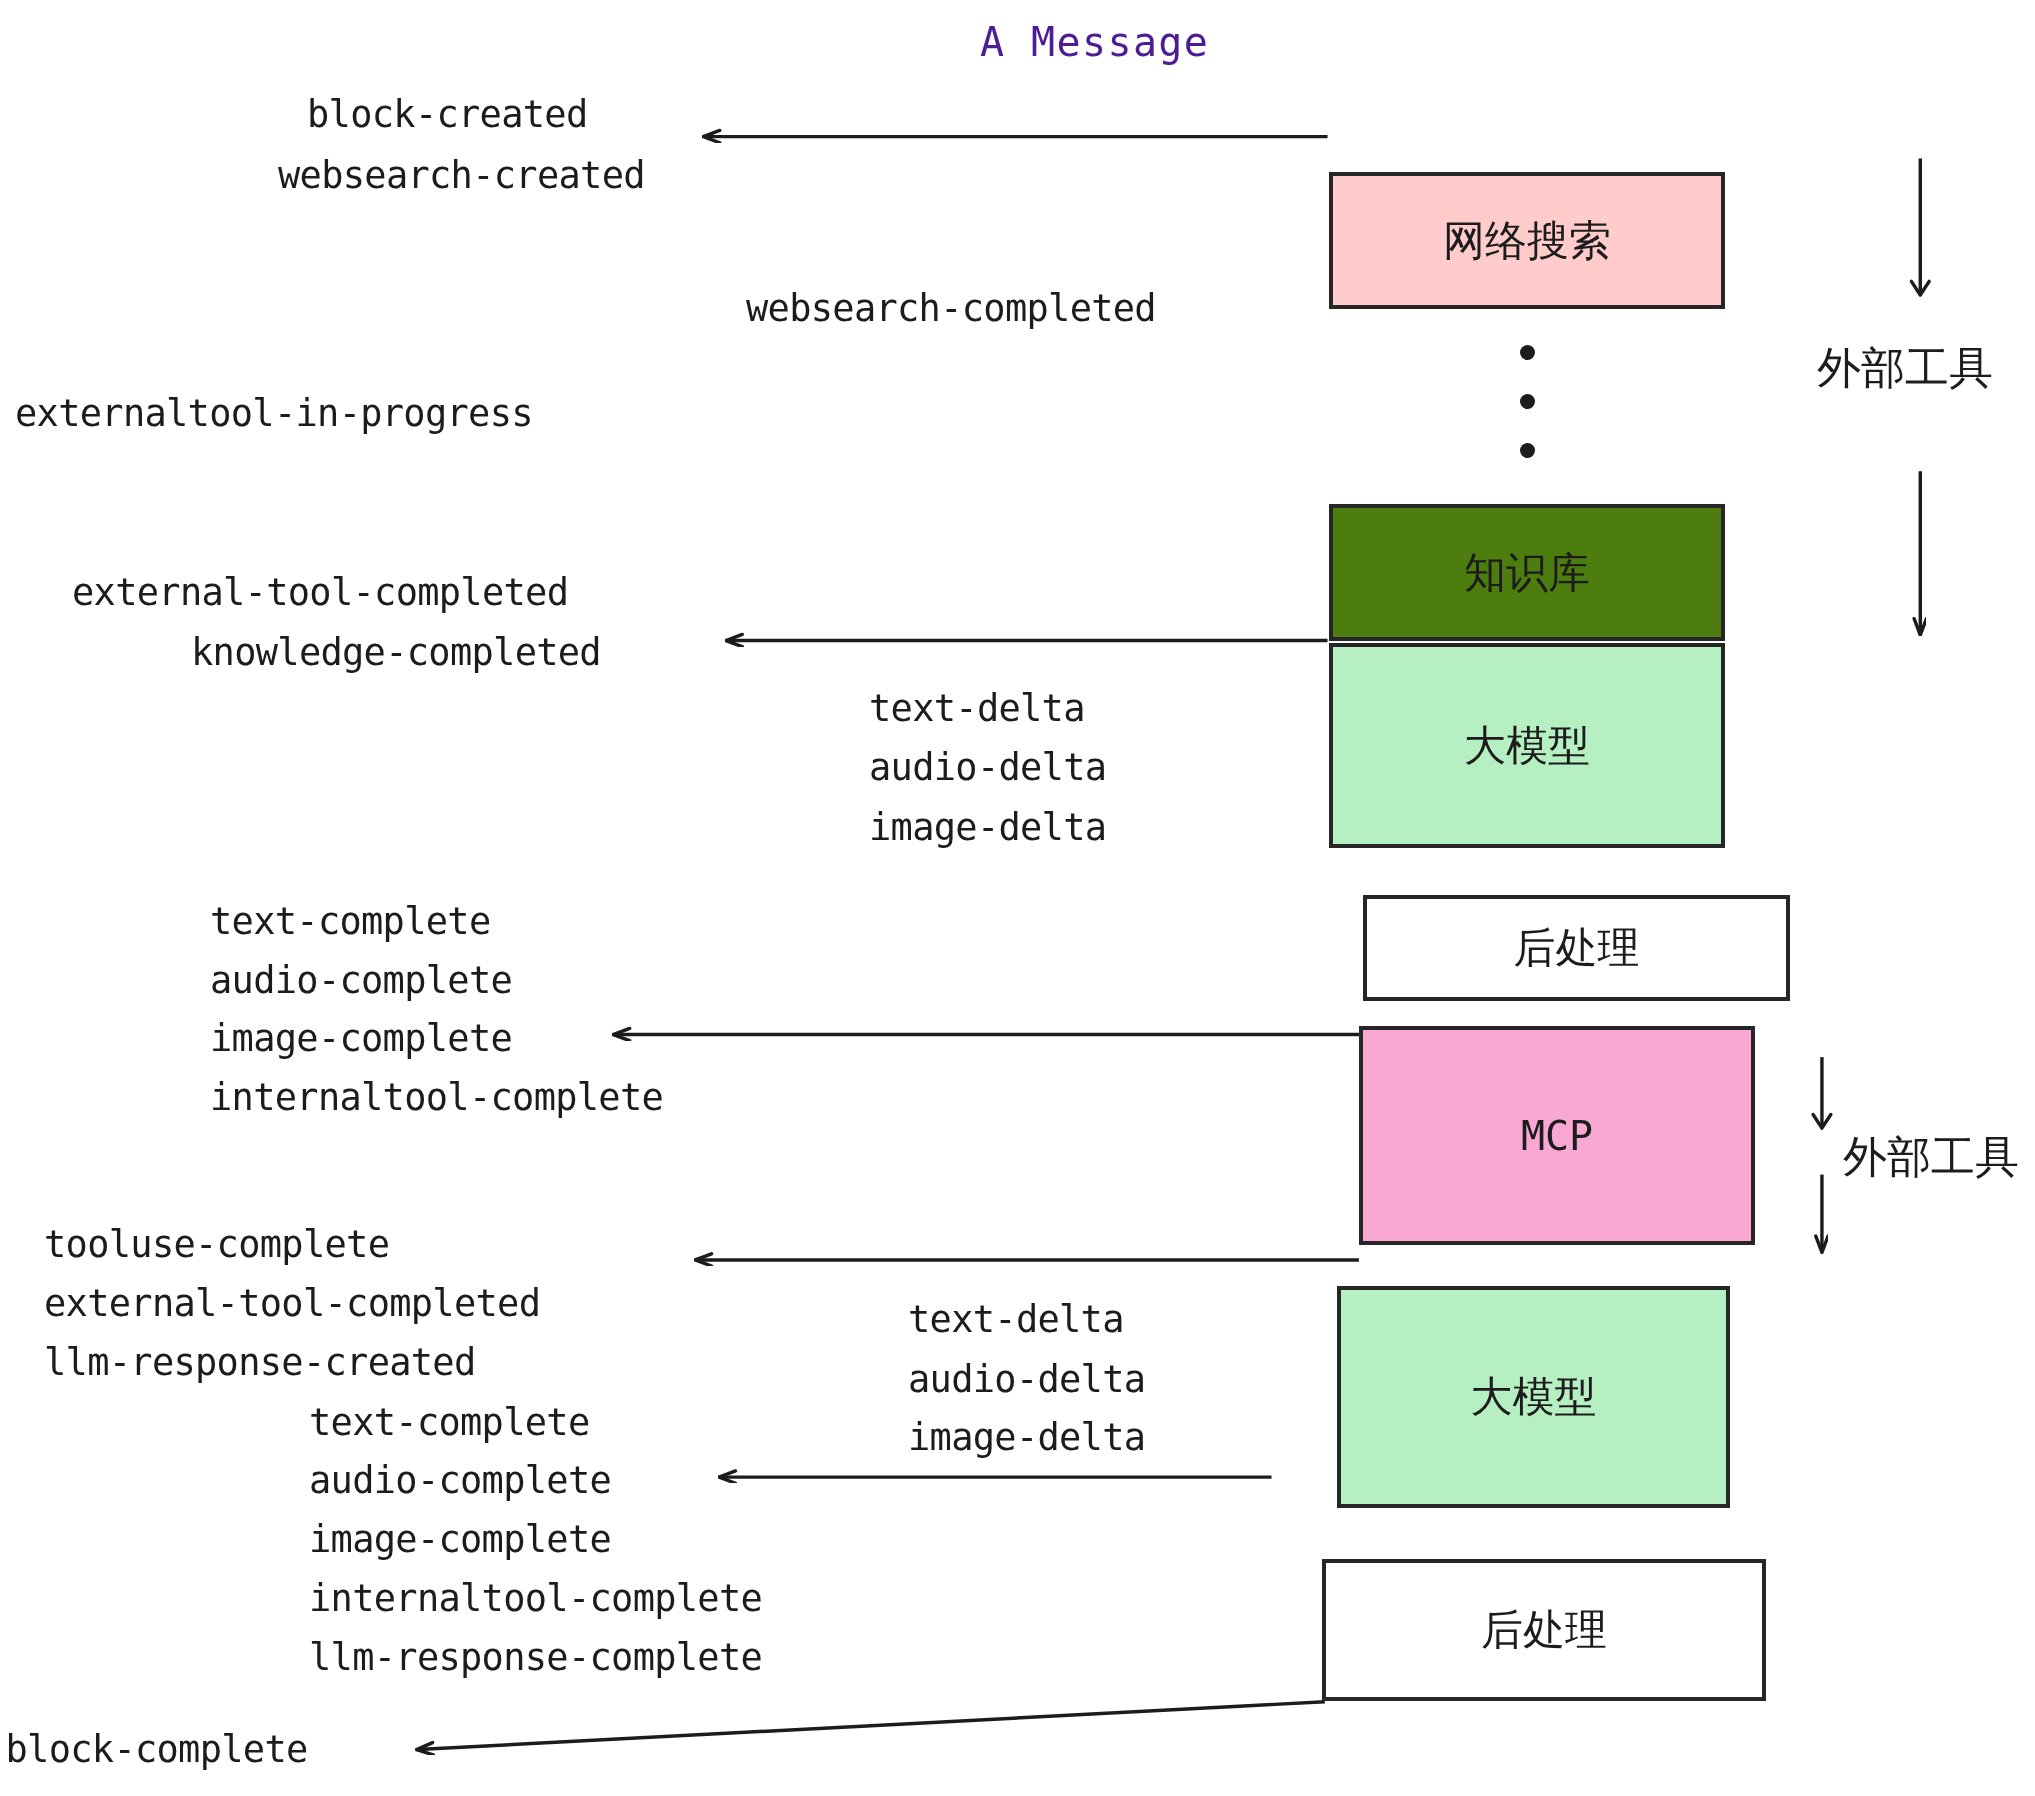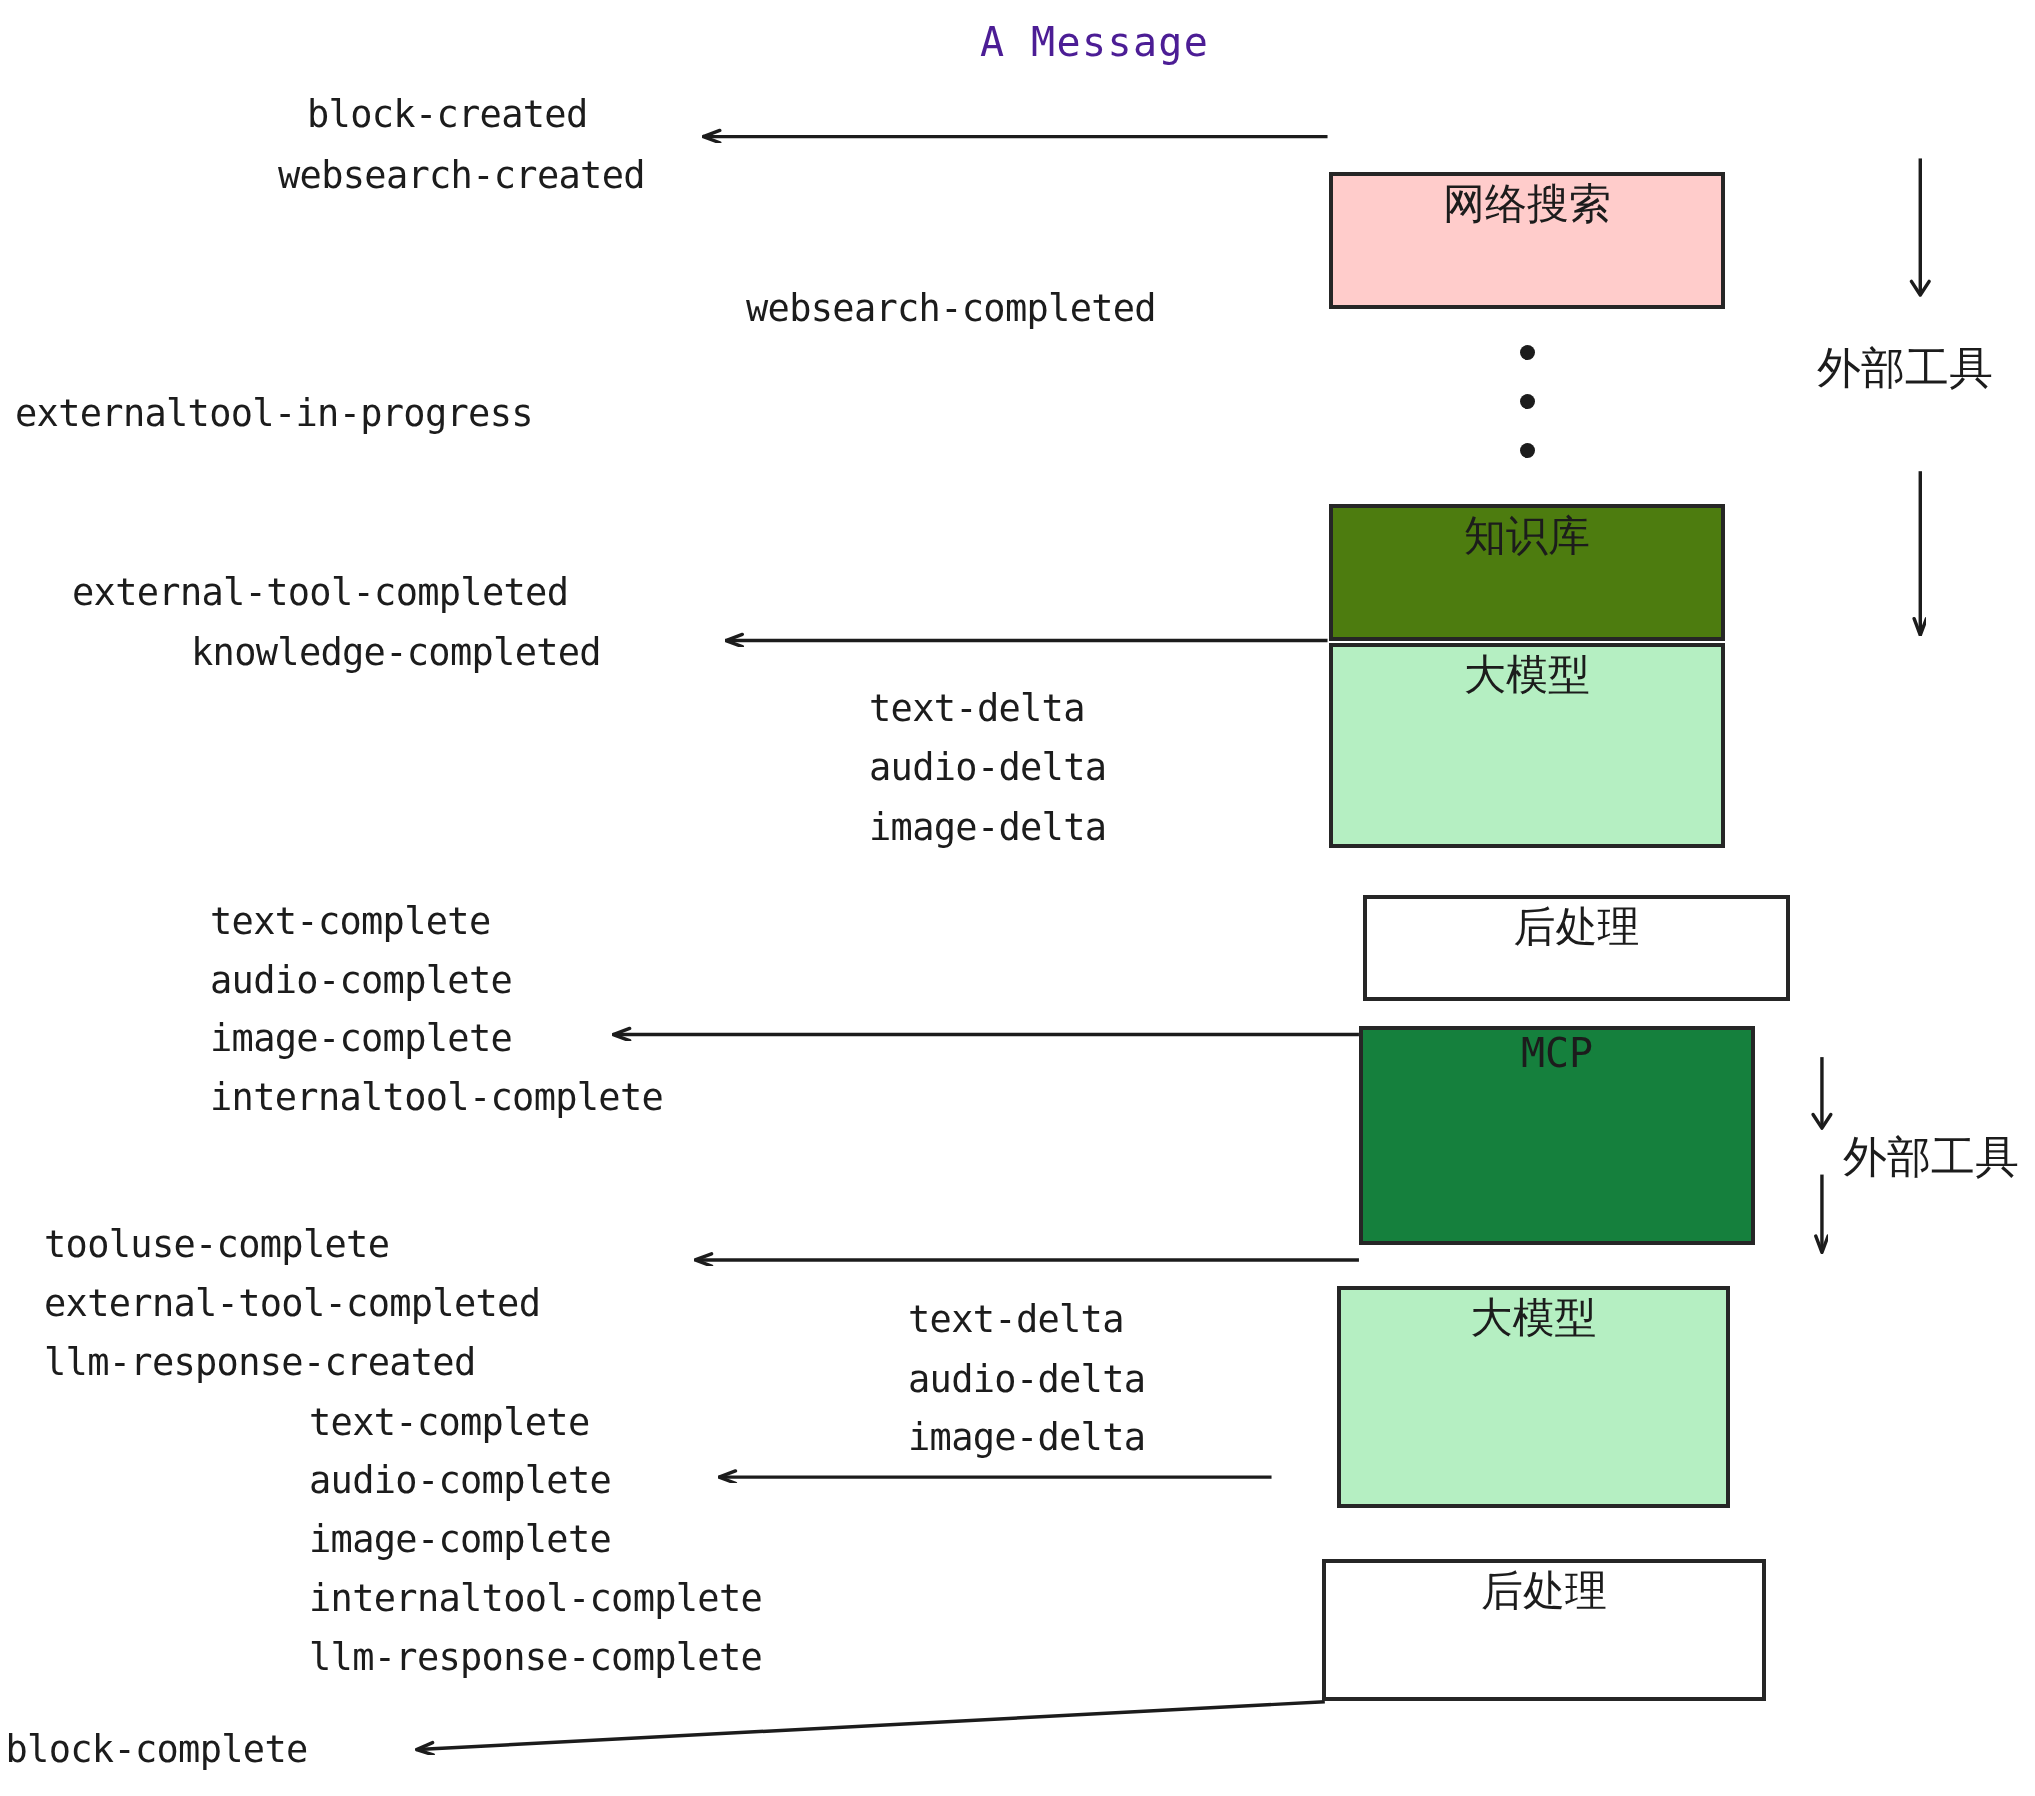--- a/index.html
+++ b/index.html
@@ -26,21 +26,21 @@
     color:#4c1d95;
     font-family:"DejaVu Sans Mono","Liberation Mono",monospace;
     font-size:40px;
     letter-spacing:1.4px;
   }
   .box{
     position:absolute;
     box-sizing:border-box;
     border:4.1px solid #262626;
     display:flex;
-    align-items:flex-start;
+    align-items:center;
     justify-content:center;
     color:#1c1c1c;
     font-family:"DejaVu Sans","Liberation Sans",sans-serif;
     font-size:42px;
     font-weight:400;
   }
   .box.mono{
     font-family:"DejaVu Sans Mono","Liberation Mono",monospace;
     font-size:40px;
   }
@@ -154,21 +154,21 @@
   </div>
 
   <div class="box" style="left:1329px; top:643px; width:396px; height:205px; background:#B5EFC2;">
     <span>大模型</span>
   </div>
 
   <div class="box" style="left:1363px; top:895px; width:427px; height:106px; background:#FFFFFF;">
     <span>后处理</span>
   </div>
 
-  <div class="box mono" style="left:1359px; top:1026px; width:396px; height:219px; background:#15803d;">
+  <div class="box mono" style="left:1359px; top:1026px; width:396px; height:219px; background:#f9a8d4;">
     <span>MCP</span>
   </div>
 
   <div class="box" style="left:1337px; top:1286px; width:393px; height:222px; background:#B5EFC2;">
     <span>大模型</span>
   </div>
 
   <div class="box" style="left:1322px; top:1559px; width:444px; height:142px; background:#FFFFFF;">
     <span>后处理</span>
   </div>

